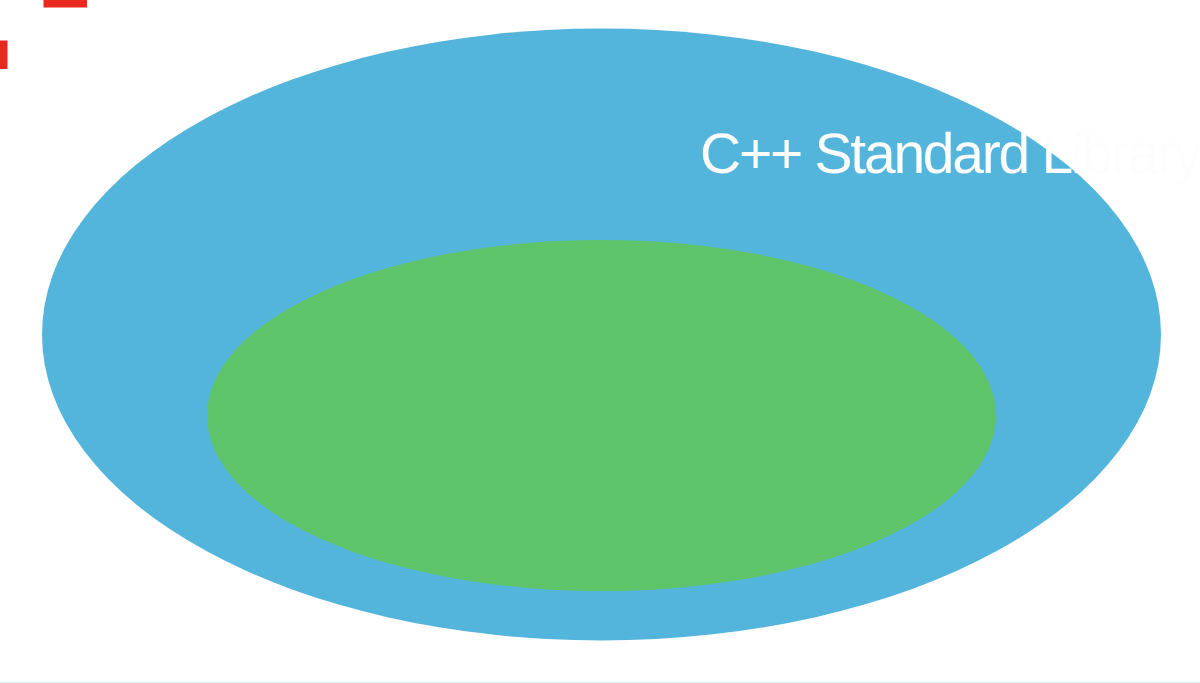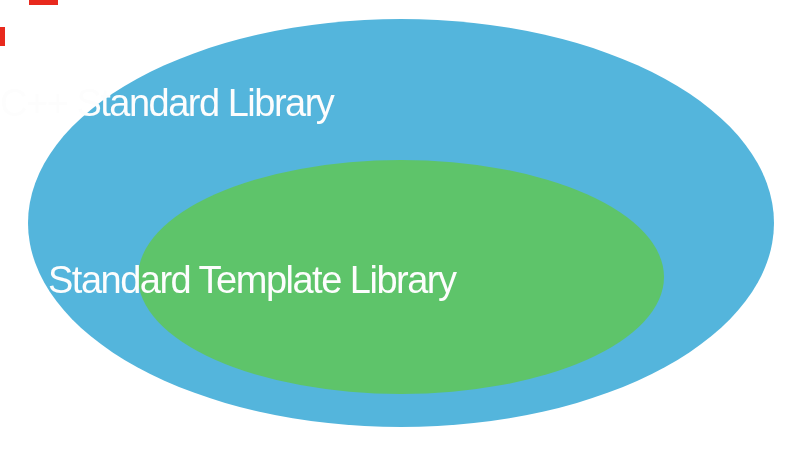--- a/index.html
+++ b/index.html
@@ -31,21 +31,21 @@
   .ellipse.inner {
     left: 138px;
     top: 160px;
     width: 526px;
     height: 234px;
   }
   .set-label {
     position: absolute;
     height: 40px;
     line-height: 40px;
-    text-align: left;
+    text-align: right;
     font-size: 38px;
     font-weight: 400;
     letter-spacing: -1.5px;
     white-space: nowrap;
   }
   .label-outer {
     left: 0;
     right: 0;
     top: 83px;
   }
@@ -78,15 +78,14 @@
   <div class="crop-mark horizontal" style="background-color: rgb(232, 41, 29);"></div>
 
   <div class="crop-mark vertical" style="background-color: rgb(232, 41, 29);"></div>
 
   <div class="ellipse outer" style="background-color: rgb(84, 181, 220);"></div>
 
   <div class="ellipse inner" style="background-color: rgb(94, 196, 106);"></div>
 
   <div class="set-label label-outer" style="color: rgb(253, 253, 253);">C++ Standard Library</div>
 
-  <div class="set-label label-inner" style="color: rgb(253, 253, 253);">Standard Template Library</div>
 
 </div>
 
 </body></html>

